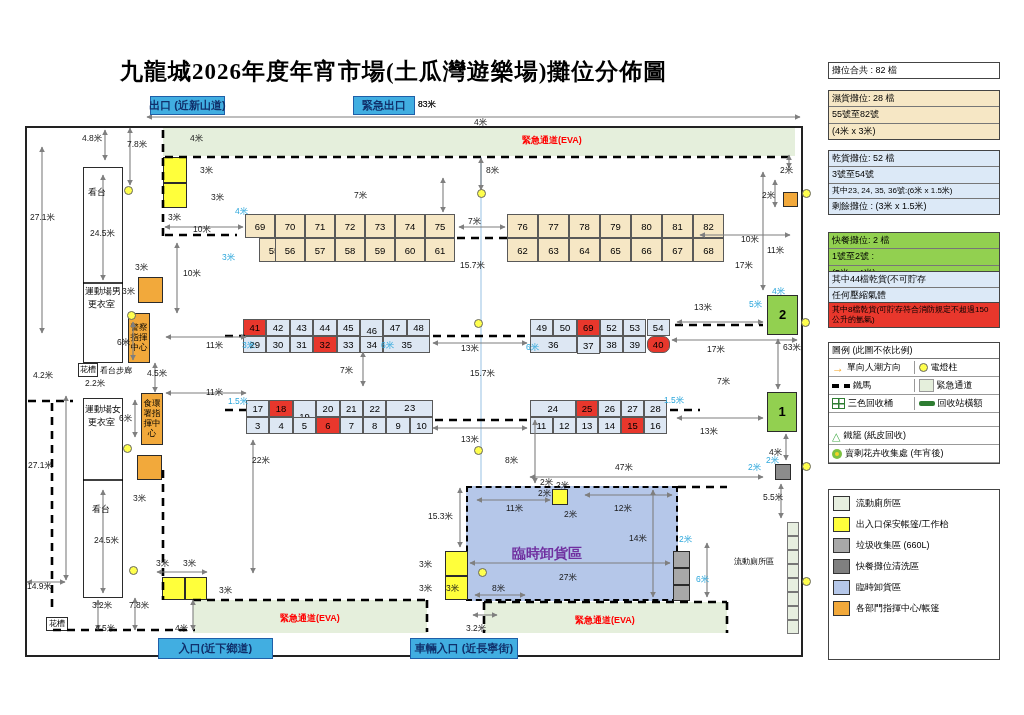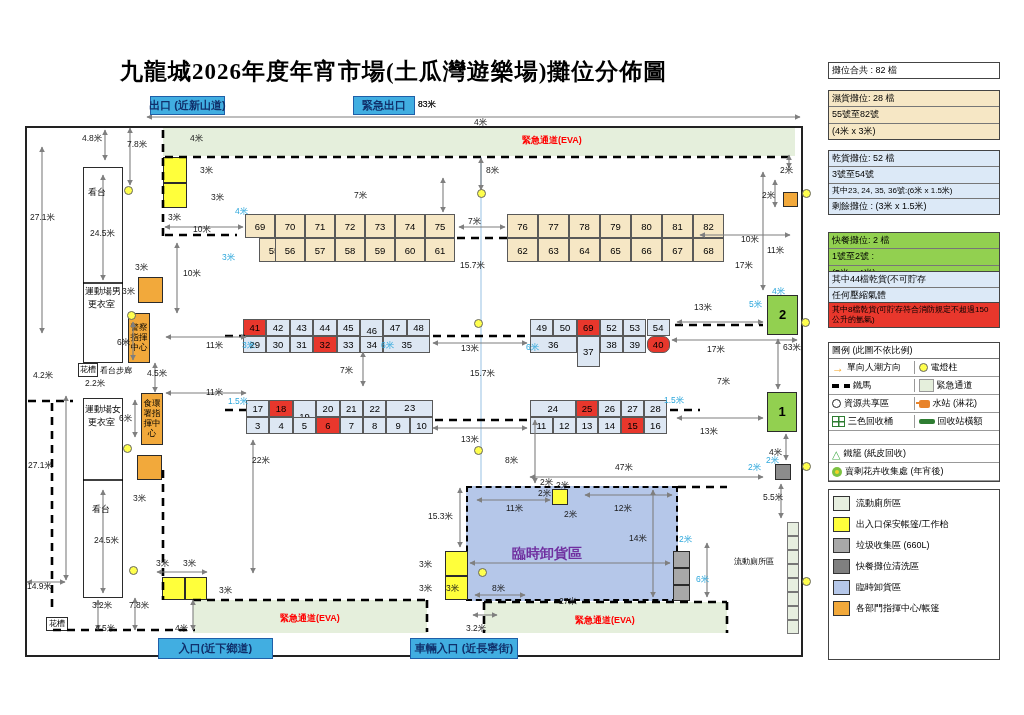--- a/index.html
+++ b/index.html
@@ -143,21 +143,21 @@
       <div class="stall dry" style="left: 336.6px; top: 336px; width: 23.4px; height: 17px;">33</div>
       <div class="stall dry" style="left: 360px; top: 336px; width: 23.4px; height: 17px;">34</div>
       <div class="stall dry" style="left: 383.4px; top: 336px; width: 46.8px; height: 17px;">35</div>
       <div class="stall dry" style="left: 530px; top: 319px; width: 23.3px; height: 17px;">49</div>
       <div class="stall dry" style="left: 553.3px; top: 319px; width: 23.3px; height: 17px;">50</div>
       <div class="stall dry red" style="left: 576.6px; top: 319px; width: 23.3px; height: 17px;">69</div>
       <div class="stall dry" style="left: 599.9px; top: 319px; width: 23.3px; height: 17px;">52</div>
       <div class="stall dry" style="left: 623.2px; top: 319px; width: 23.3px; height: 17px;">53</div>
       <div class="stall dry" style="left: 646.5px; top: 319px; width: 23.3px; height: 17px;">54</div>
       <div class="stall dry" style="left: 530px; top: 336px; width: 46.6px; height: 17px;">36</div>
-      <div class="stall dry" style="left: 576.6px; top: 336px; width: 23.3px; height: 31px;">37</div>
+      <div class="stall dry" style="left: 576.6px; top: 336px; width: 23.3px; height: 18px;">37</div>
       <div class="stall dry" style="left: 599.9px; top: 336px; width: 23.3px; height: 17px;">38</div>
       <div class="stall dry" style="left: 623.2px; top: 336px; width: 23.3px; height: 17px;">39</div>
       <div class="stall dry red" style="left: 646.5px; top: 336px; width: 23.3px; height: 17px; border-radius: 7px;">40</div>
       <div class="stall dry" style="left: 246px; top: 400px; width: 23.4px; height: 17px;">17</div>
       <div class="stall dry red" style="left: 269.4px; top: 400px; width: 23.4px; height: 17px;">18</div>
       <div class="stall dry" style="left: 292.8px; top: 400px; width: 23.4px; height: 33px;">19</div>
       <div class="stall dry" style="left: 316.2px; top: 400px; width: 23.4px; height: 17px;">20</div>
       <div class="stall dry" style="left: 339.6px; top: 400px; width: 23.4px; height: 17px;">21</div>
       <div class="stall dry" style="left: 363px; top: 400px; width: 23.4px; height: 17px;">22</div>
       <div class="stall dry" style="left: 386.4px; top: 400px; width: 46.8px; height: 17px; font-family: Liberation Mono, monospace;">23</div>
@@ -225,30 +225,20 @@
           </div>
         </div>
         <div class="lgrow">
           <div class="cell">
             <span class="ic ic-barrier"></span>
             <span>鐵馬</span>
           </div>
           <div class="cell r">
             <span class="ic ic-eva"></span>
             <span>緊急通道</span>
-          </div>
-        </div>
-        <div class="lgrow">
-          <div class="cell">
-            <span class="ic ic-share"></span>
-            <span>資源共享區</span>
-          </div>
-          <div class="cell r">
-            <span class="ic ic-water"></span>
-            <span>水站 (淋花)</span>
           </div>
         </div>
         <div class="lgrow">
           <div class="cell">
             <span class="ic ic-bins"></span>
             <span>三色回收桶</span>
           </div>
           <div class="cell r">
             <span class="ic ic-banner"></span>
             <span>回收站橫額</span>
@@ -435,21 +425,21 @@
     <div class="dim" style="left: 540px; top: 477px;">2米</div>
     <div class="dim" style="left: 615px; top: 462px;">47米</div>
     <div class="dim" style="left: 769px; top: 447px;">4米</div>
     <div class="dim" style="left: 763px; top: 492px;">5.5米</div>
     <div class="dim" style="left: 556px; top: 480px;">2米</div>
     <div class="dim" style="left: 538px; top: 488px;">2米</div>
     <div class="dim" style="left: 564px; top: 509px;">2米</div>
     <div class="dim" style="left: 506px; top: 503px;">11米</div>
     <div class="dim" style="left: 614px; top: 503px;">12米</div>
     <div class="dim" style="left: 629px; top: 533px;">14米</div>
-    <div class="dim" style="left: 559px; top: 572px; margin-top: 24px;">27米</div>
+    <div class="dim" style="left: 559px; top: 572px;">27米</div>
     <div class="dim" style="left: 492px; top: 583px;">8米</div>
     <div class="dim" style="left: 428px; top: 511px;">15.3米</div>
     <div class="dim" style="left: 419px; top: 559px;">3米</div>
     <div class="dim" style="left: 419px; top: 583px;">3米</div>
     <div class="dim" style="left: 446px; top: 583px;">3米</div>
     <div class="dim" style="left: 466px; top: 623px;">3.2米</div>
     <div class="dim blue" style="left: 235px; top: 206px;">4米</div>
     <div class="dim blue" style="left: 222px; top: 252px;">3米</div>
     <div class="dim blue" style="left: 242px; top: 340px;">3米</div>
     <div class="dim blue" style="left: 381px; top: 340px;">6米</div>

